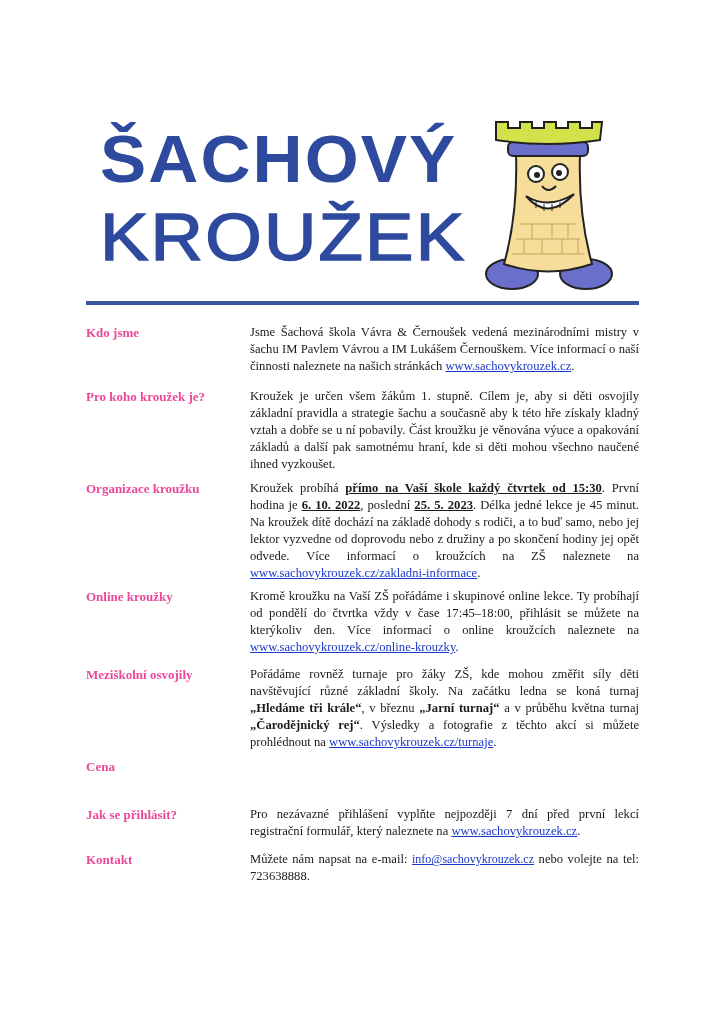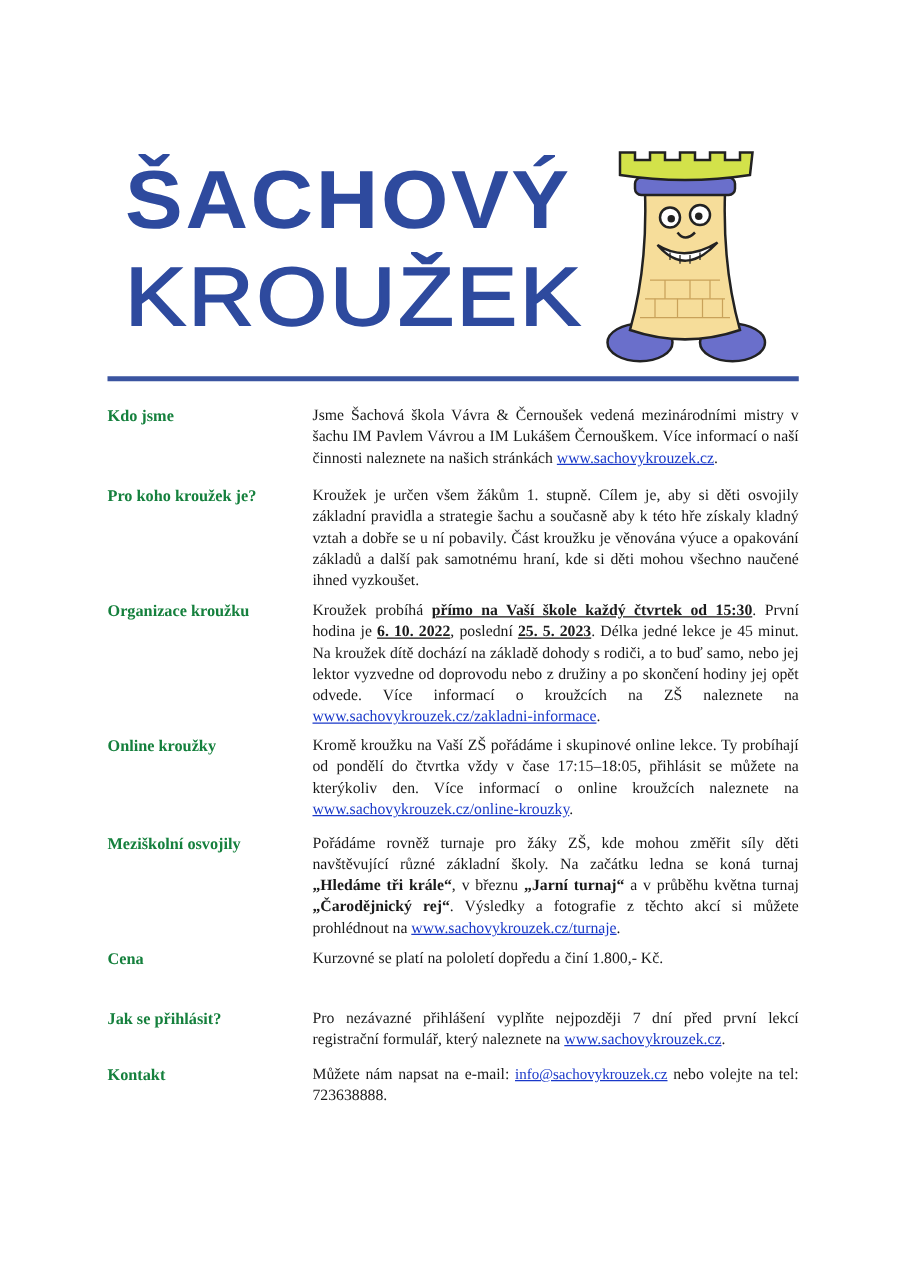--- a/index.html
+++ b/index.html
@@ -7,21 +7,21 @@
          font-family: "Liberation Serif", "DejaVu Serif", serif; color: #1a1a1a; }
   .header { position: absolute; left: 90px; top: 108px; width: 550px; height: 185px; }
   .title-line { position: absolute; left: 10px; font-family: "Liberation Sans", "DejaVu Sans", sans-serif;
                 font-weight: 700; color: #2e4a9e; letter-spacing: 2px; line-height: 1; }
   .title-1 { top: 18px; font-size: 66px; transform: scaleX(1.05); transform-origin: left; }
   .title-2 { top: 96px; font-size: 66px; font-weight: 400; transform: scaleX(1.1); transform-origin: left;
              -webkit-text-stroke: 1.5px #2e4a9e; }
   .mascot { position: absolute; left: 392px; top: 6px; width: 132px; height: 180px; }
   .rule { position: absolute; left: 86px; top: 301px; width: 553px; height: 4px; background: #3a54a0; }
   .section { position: absolute; left: 86px; width: 553px; }
-  .label { position: absolute; left: 0; top: 0; width: 160px; font-weight: 700; color: #15803d;
+  .label { position: absolute; left: 0; top: 0; width: 160px; font-weight: 700; color: #ec4899;
            font-size: 13px; line-height: 17px; }
   .body { position: absolute; left: 164px; top: 0; width: 389px; font-size: 12.6px; line-height: 17px;
           text-align: justify; }
   .body a { color: #1a39c9; text-decoration: underline; }
   .bu { font-weight: 700; text-decoration: underline; }
   .b { font-weight: 700; }
   .email { font-size: 12px; }
 </style>
 </head>
 <body>
@@ -76,35 +76,35 @@
 <div class="section" style="top:480px;">
   <div class="label">Organizace kroužku</div>
   <div class="body">
     <span>Kroužek probíhá </span><span class="bu">přímo na Vaší škole každý čtvrtek od 15:30</span><span>. První hodina je </span><span class="bu">6. 10. 2022</span><span>, poslední </span><span class="bu">25. 5. 2023</span><span>. Délka jedné lekce je 45 minut. Na kroužek dítě dochází na základě dohody s rodiči, a to buď samo, nebo jej lektor vyzvedne od doprovodu nebo z družiny a po skončení hodiny jej opět odvede. Více informací o kroužcích na ZŠ naleznete na </span><a href="#">www.sachovykrouzek.cz/zakladni-informace</a><span>.</span>
   </div>
 </div>
 
 <div class="section" style="top:588px;">
   <div class="label">Online kroužky</div>
   <div class="body">
-    <span>Kromě kroužku na Vaší ZŠ pořádáme i skupinové online lekce. Ty probíhají od pondělí do čtvrtka vždy v čase 17:15–18:05, přihlásit se můžete na kterýkoliv den. Více informací o online kroužcích naleznete na </span><a href="#">www.sachovykrouzek.cz/online-krouzky</a><span>.</span>
+    <span>Kromě kroužku na Vaší ZŠ pořádáme i skupinové online lekce. Ty probíhají od pondělí do čtvrtka vždy v čase 17:45–18:00, přihlásit se můžete na kterýkoliv den. Více informací o online kroužcích naleznete na </span><a href="#">www.sachovykrouzek.cz/online-krouzky</a><span>.</span>
   </div>
 </div>
 
 <div class="section" style="top:666px;">
   <div class="label">Meziškolní osvojily</div>
   <div class="body">
     <span>Pořádáme rovněž turnaje pro žáky ZŠ, kde mohou změřit síly děti navštěvující různé základní školy. Na začátku ledna se koná turnaj </span><span class="b">„Hledáme tři krále“</span><span>, v březnu </span><span class="b">„Jarní turnaj“</span><span> a v průběhu května turnaj </span><span class="b">„Čarodějnický rej“</span><span>. Výsledky a fotografie z těchto akcí si můžete prohlédnout na </span><a href="#">www.sachovykrouzek.cz/turnaje</a><span>.</span>
   </div>
 </div>
 
 <div class="section" style="top:758px;">
   <div class="label">Cena</div>
   <div class="body" style="text-align:left;">
-    <span>Kurzovné se platí na pololetí dopředu a činí 1.800,- Kč.</span><br>
+    <br>
   </div>
 </div>
 
 <div class="section" style="top:806px;">
   <div class="label">Jak se přihlásit?</div>
   <div class="body">
     <span>Pro nezávazné přihlášení vyplňte nejpozději 7 dní před první lekcí registrační formulář, který naleznete na </span><a href="#">www.sachovykrouzek.cz</a><span>.</span>
   </div>
 </div>
 

